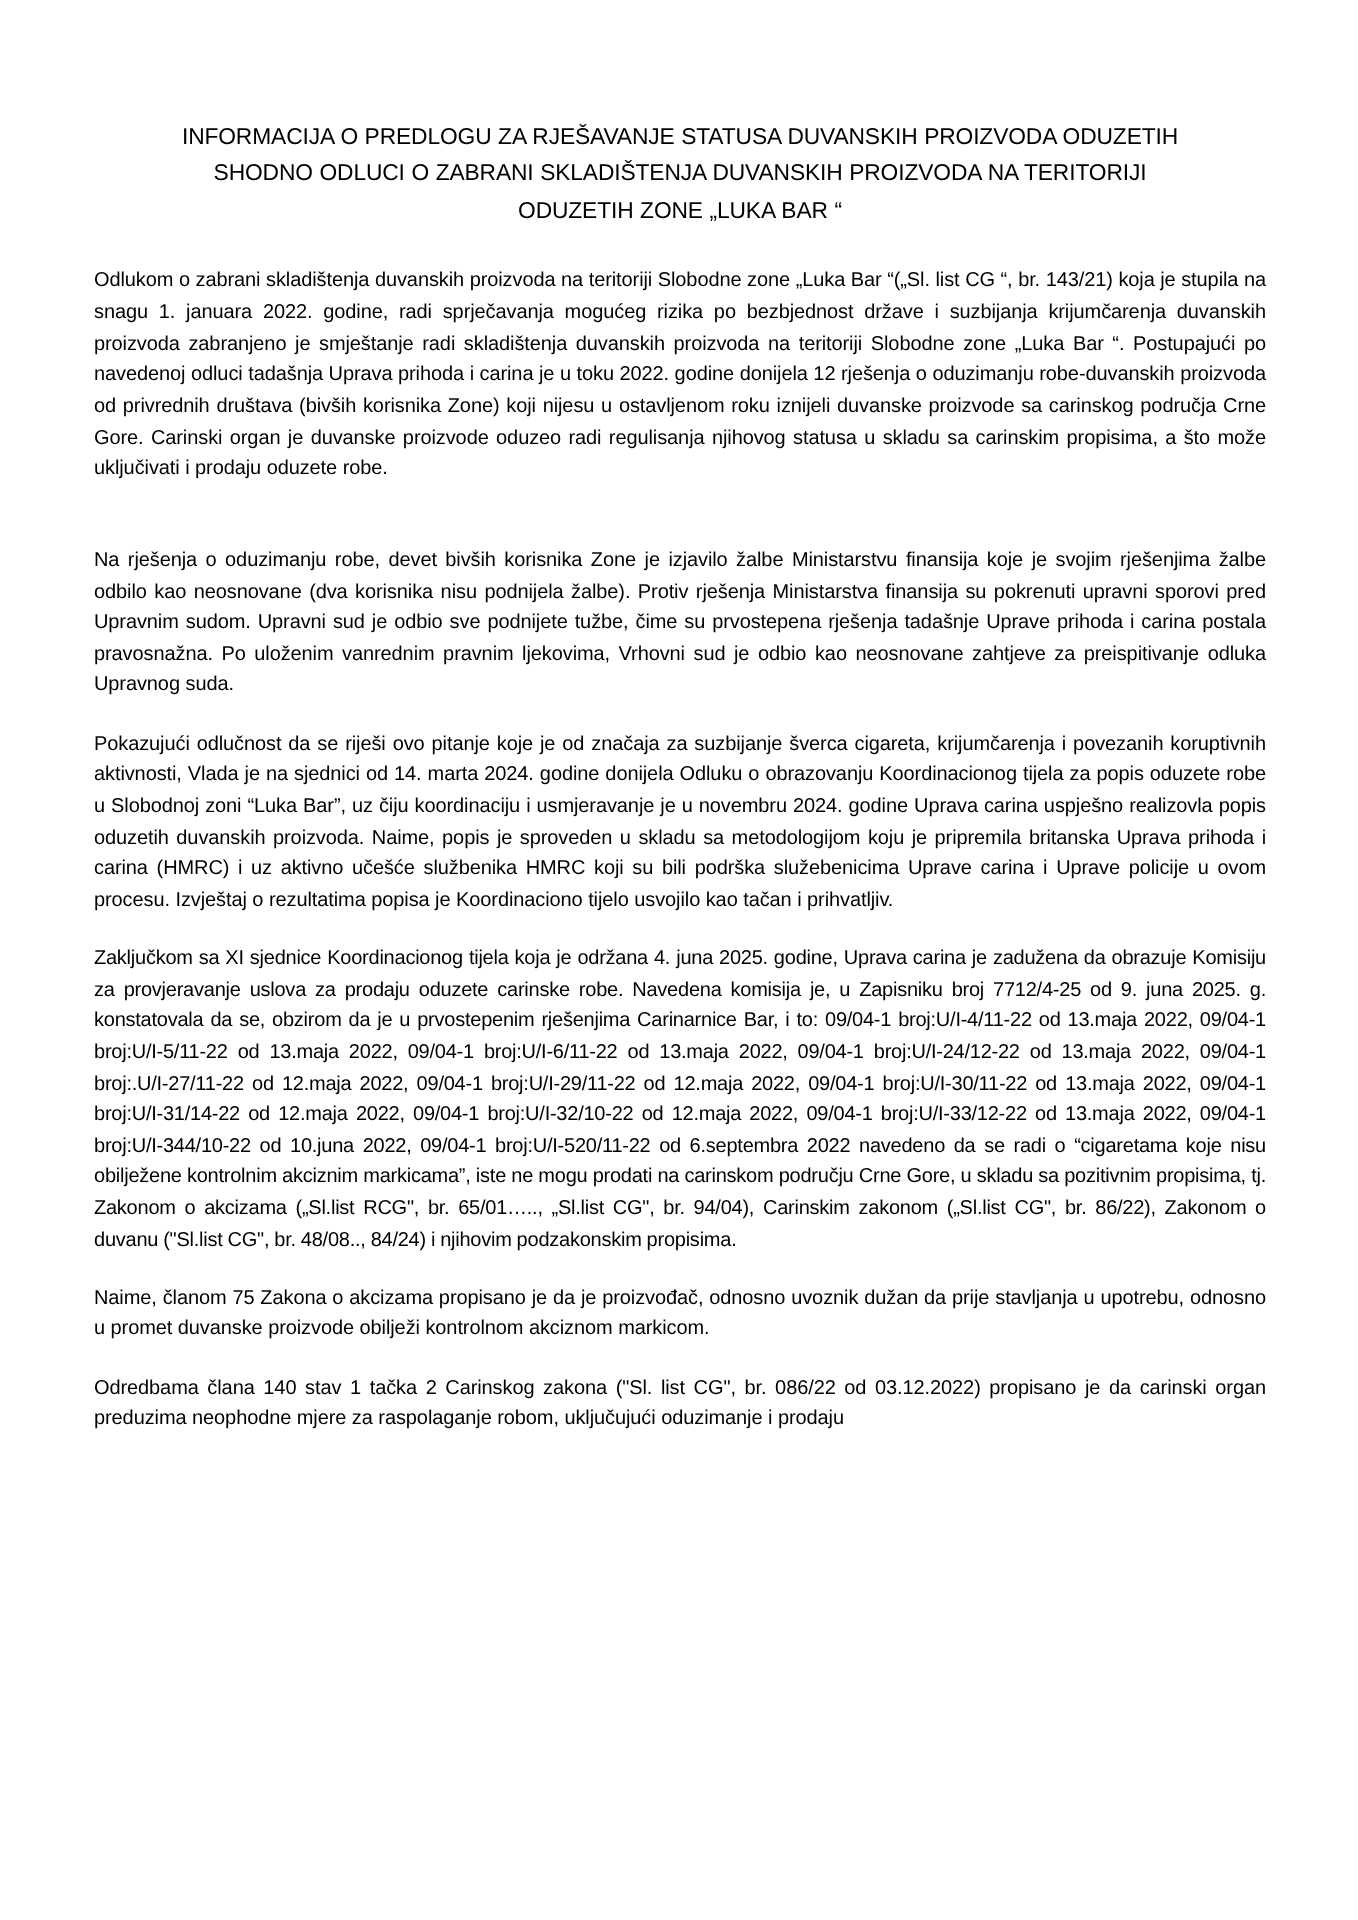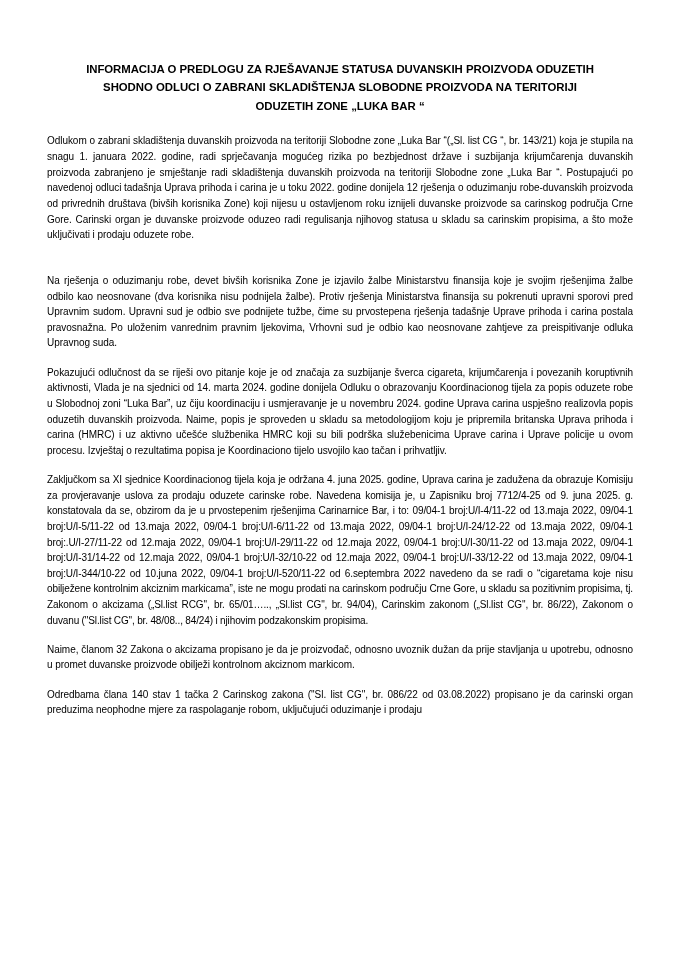--- a/index.html
+++ b/index.html
@@ -24,21 +24,21 @@
     background: #ffffff;
     box-sizing: border-box;
     padding: 60px 46px 0 47px;
   }
 
   .doc-title {
     margin: 0 0 18px 0;
     padding: 0 6px;
     text-align: center;
     font-size: 11.4px;
-    font-weight: bold;
+    font-weight: normal;
     line-height: 1.62;
     letter-spacing: -0.06px;
     word-spacing: 0.2px;
   }
   .doc-title .title-line {
     display: block;
   }
 
   .body-text {
     margin: 0 0 13.5px 0;
@@ -61,29 +61,29 @@
   .p-5 { word-spacing: 0.05px; }
   .p-6 { word-spacing: 0.05px; }
 </style>
 </head>
 <body>
 
 <div class="page">
 
   <h1 class="doc-title">
     <span class="title-line">INFORMACIJA O PREDLOGU ZA RJEŠAVANJE STATUSA DUVANSKIH PROIZVODA ODUZETIH</span>
-    <span class="title-line">SHODNO ODLUCI O ZABRANI SKLADIŠTENJA SLOBODNE PROIZVODA NA TERITORIJI</span>
+    <span class="title-line">SHODNO ODLUCI O ZABRANI SKLADIŠTENJA DUVANSKIH PROIZVODA NA TERITORIJI</span>
     <span class="title-line">ODUZETIH ZONE „LUKA BAR “</span>
   </h1>
 
   <p class="body-text p-1">Odlukom o zabrani skladištenja duvanskih proizvoda na teritoriji Slobodne zone „Luka Bar “(„Sl. list CG “, br. 143/21) koja je stupila na snagu 1. januara 2022. godine, radi sprječavanja mogućeg rizika po bezbjednost države i suzbijanja krijumčarenja duvanskih proizvoda zabranjeno je smještanje radi skladištenja duvanskih proizvoda na teritoriji Slobodne zone „Luka Bar “. Postupajući po navedenoj odluci tadašnja Uprava prihoda i carina je u toku 2022. godine donijela 12 rješenja o oduzimanju robe-duvanskih proizvoda od privrednih društava (bivših korisnika Zone) koji nijesu u ostavljenom roku iznijeli duvanske proizvode sa carinskog područja Crne Gore. Carinski organ je duvanske proizvode oduzeo radi regulisanja njihovog statusa u skladu sa carinskim propisima, a što može uključivati i prodaju oduzete robe.</p>
 
   <p class="body-text p-2">Na rješenja o oduzimanju robe, devet bivših korisnika Zone je izjavilo žalbe Ministarstvu finansija koje je svojim rješenjima žalbe odbilo kao neosnovane (dva korisnika nisu podnijela žalbe). Protiv rješenja Ministarstva finansija su pokrenuti upravni sporovi pred Upravnim sudom. Upravni sud je odbio sve podnijete tužbe, čime su prvostepena rješenja tadašnje Uprave prihoda i carina postala pravosnažna. Po uloženim vanrednim pravnim ljekovima, Vrhovni sud je odbio kao neosnovane zahtjeve za preispitivanje odluka Upravnog suda.</p>
 
   <p class="body-text p-3">Pokazujući odlučnost da se riješi ovo pitanje koje je od značaja za suzbijanje šverca cigareta, krijumčarenja i povezanih koruptivnih aktivnosti, Vlada je na sjednici od 14. marta 2024. godine donijela Odluku o obrazovanju Koordinacionog tijela za popis oduzete robe u Slobodnoj zoni “Luka Bar”, uz čiju koordinaciju i usmjeravanje je u novembru 2024. godine Uprava carina uspješno realizovla popis oduzetih duvanskih proizvoda. Naime, popis je sproveden u skladu sa metodologijom koju je pripremila britanska Uprava prihoda i carina (HMRC) i uz aktivno učešće službenika HMRC koji su bili podrška služebenicima Uprave carina i Uprave policije u ovom procesu. Izvještaj o rezultatima popisa je Koordinaciono tijelo usvojilo kao tačan i prihvatljiv.</p>
 
   <p class="body-text p-4">Zaključkom sa XI sjednice Koordinacionog tijela koja je održana 4. juna 2025. godine, Uprava carina je zadužena da obrazuje Komisiju za  provjeravanje uslova za prodaju oduzete carinske robe. Navedena komisija je, u Zapisniku broj 7712/4-25 od 9. juna 2025. g. konstatovala da se, obzirom da je u prvostepenim rješenjima Carinarnice Bar, i to: 09/04-1 broj:U/I-4/11-22 od 13.maja 2022, 09/04-1 broj:U/I-5/11-22 od 13.maja 2022, 09/04-1 broj:U/I-6/11-22 od 13.maja 2022, 09/04-1 broj:U/I-24/12-22 od 13.maja 2022, 09/04-1 broj:.U/I-27/11-22 od 12.maja 2022, 09/04-1 broj:U/I-29/11-22 od 12.maja 2022, 09/04-1 broj:U/I-30/11-22 od 13.maja 2022, 09/04-1 broj:U/I-31/14-22 od 12.maja 2022, 09/04-1 broj:U/I-32/10-22 od 12.maja 2022, 09/04-1 broj:U/I-33/12-22 od 13.maja 2022, 09/04-1 broj:U/I-344/10-22 od 10.juna 2022, 09/04-1 broj:U/I-520/11-22 od 6.septembra 2022 navedeno da se radi o “cigaretama koje nisu obilježene kontrolnim akciznim markicama”, iste ne mogu prodati na carinskom području Crne Gore, u skladu sa pozitivnim propisima, tj. Zakonom o akcizama („Sl.list RCG", br. 65/01….., „Sl.list CG", br. 94/04), Carinskim zakonom („Sl.list CG", br. 86/22), Zakonom o duvanu ("Sl.list CG", br. 48/08.., 84/24) i njihovim podzakonskim propisima.</p>
 
-  <p class="body-text p-5">Naime, članom 32 Zakona o akcizama propisano je da je proizvođač, odnosno uvoznik dužan da prije stavljanja u upotrebu, odnosno u promet duvanske proizvode obilježi kontrolnom akciznom markicom.</p>
+  <p class="body-text p-5">Naime, članom 75 Zakona o akcizama propisano je da je proizvođač, odnosno uvoznik dužan da prije stavljanja u upotrebu, odnosno u promet duvanske proizvode obilježi kontrolnom akciznom markicom.</p>
 
-  <p class="body-text p-6">Odredbama člana 140 stav 1 tačka 2 Carinskog zakona ("Sl. list CG", br. 086/22 od 03.08.2022) propisano je da carinski organ preduzima neophodne mjere za raspolaganje robom, uključujući oduzimanje i prodaju</p>
+  <p class="body-text p-6">Odredbama člana 140 stav 1 tačka 2 Carinskog zakona ("Sl. list CG", br. 086/22 od 03.12.2022) propisano je da carinski organ preduzima neophodne mjere za raspolaganje robom, uključujući oduzimanje i prodaju</p>
 
 </div>
 
 </body></html>

